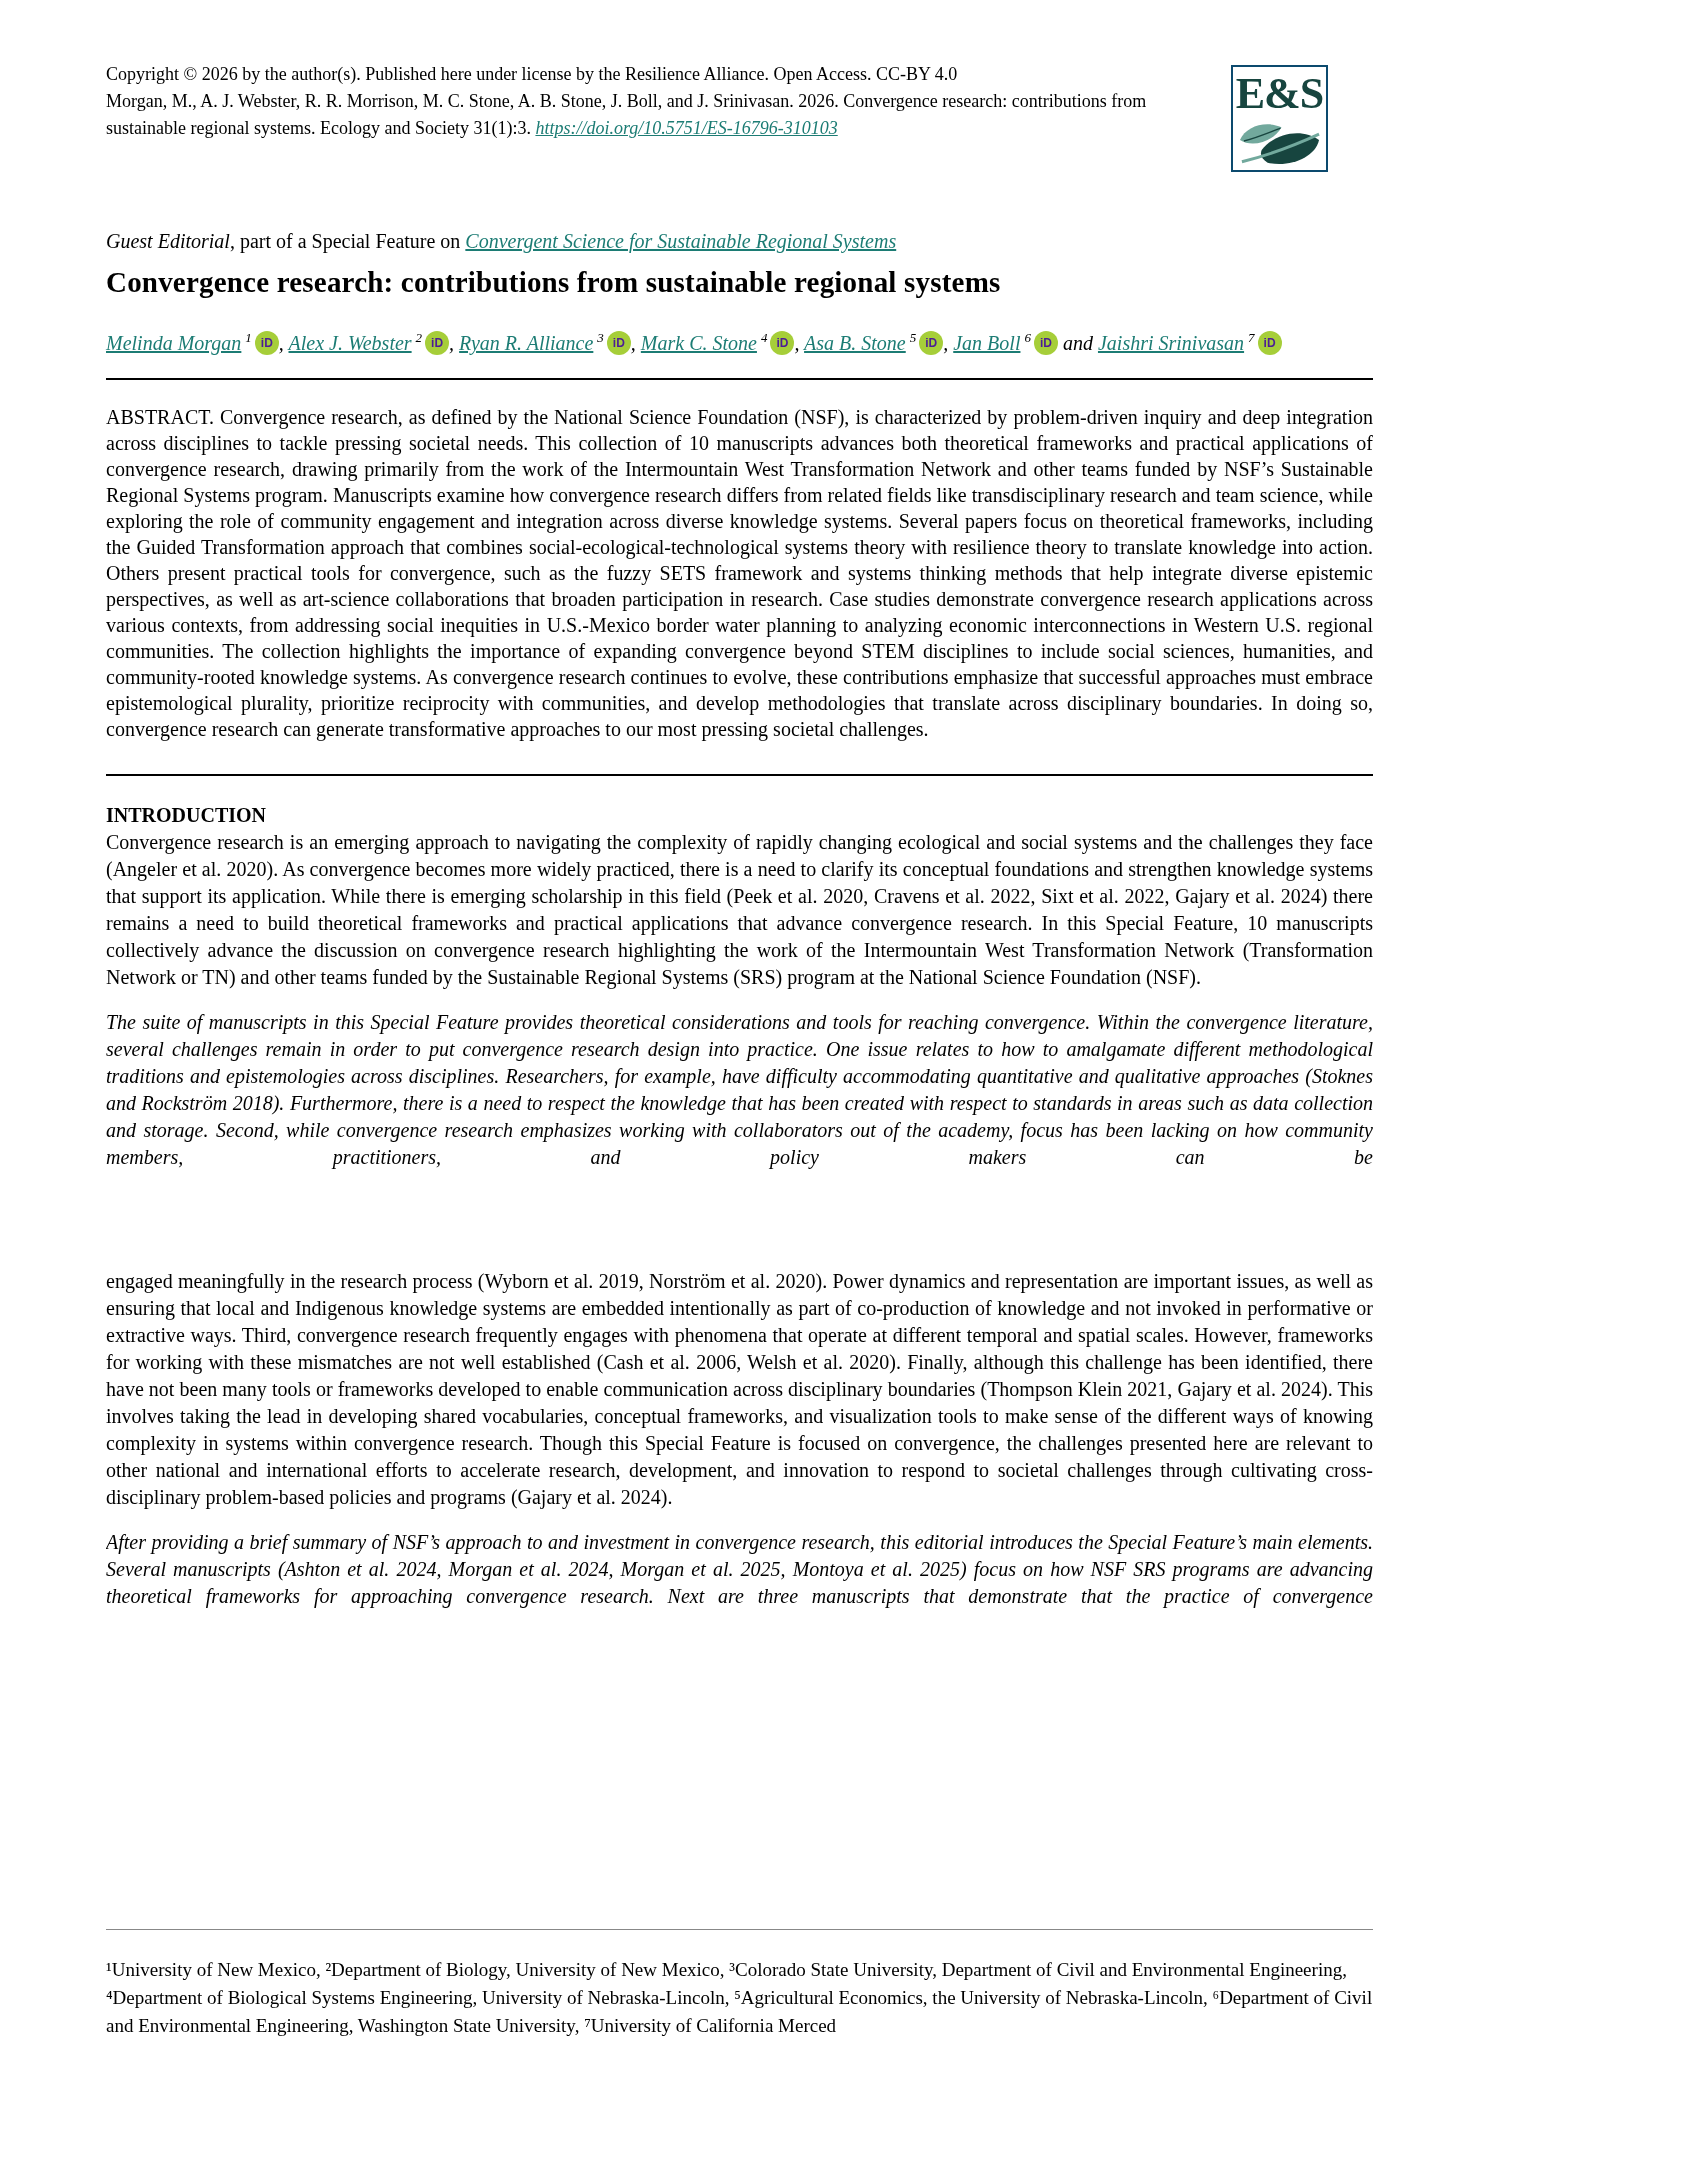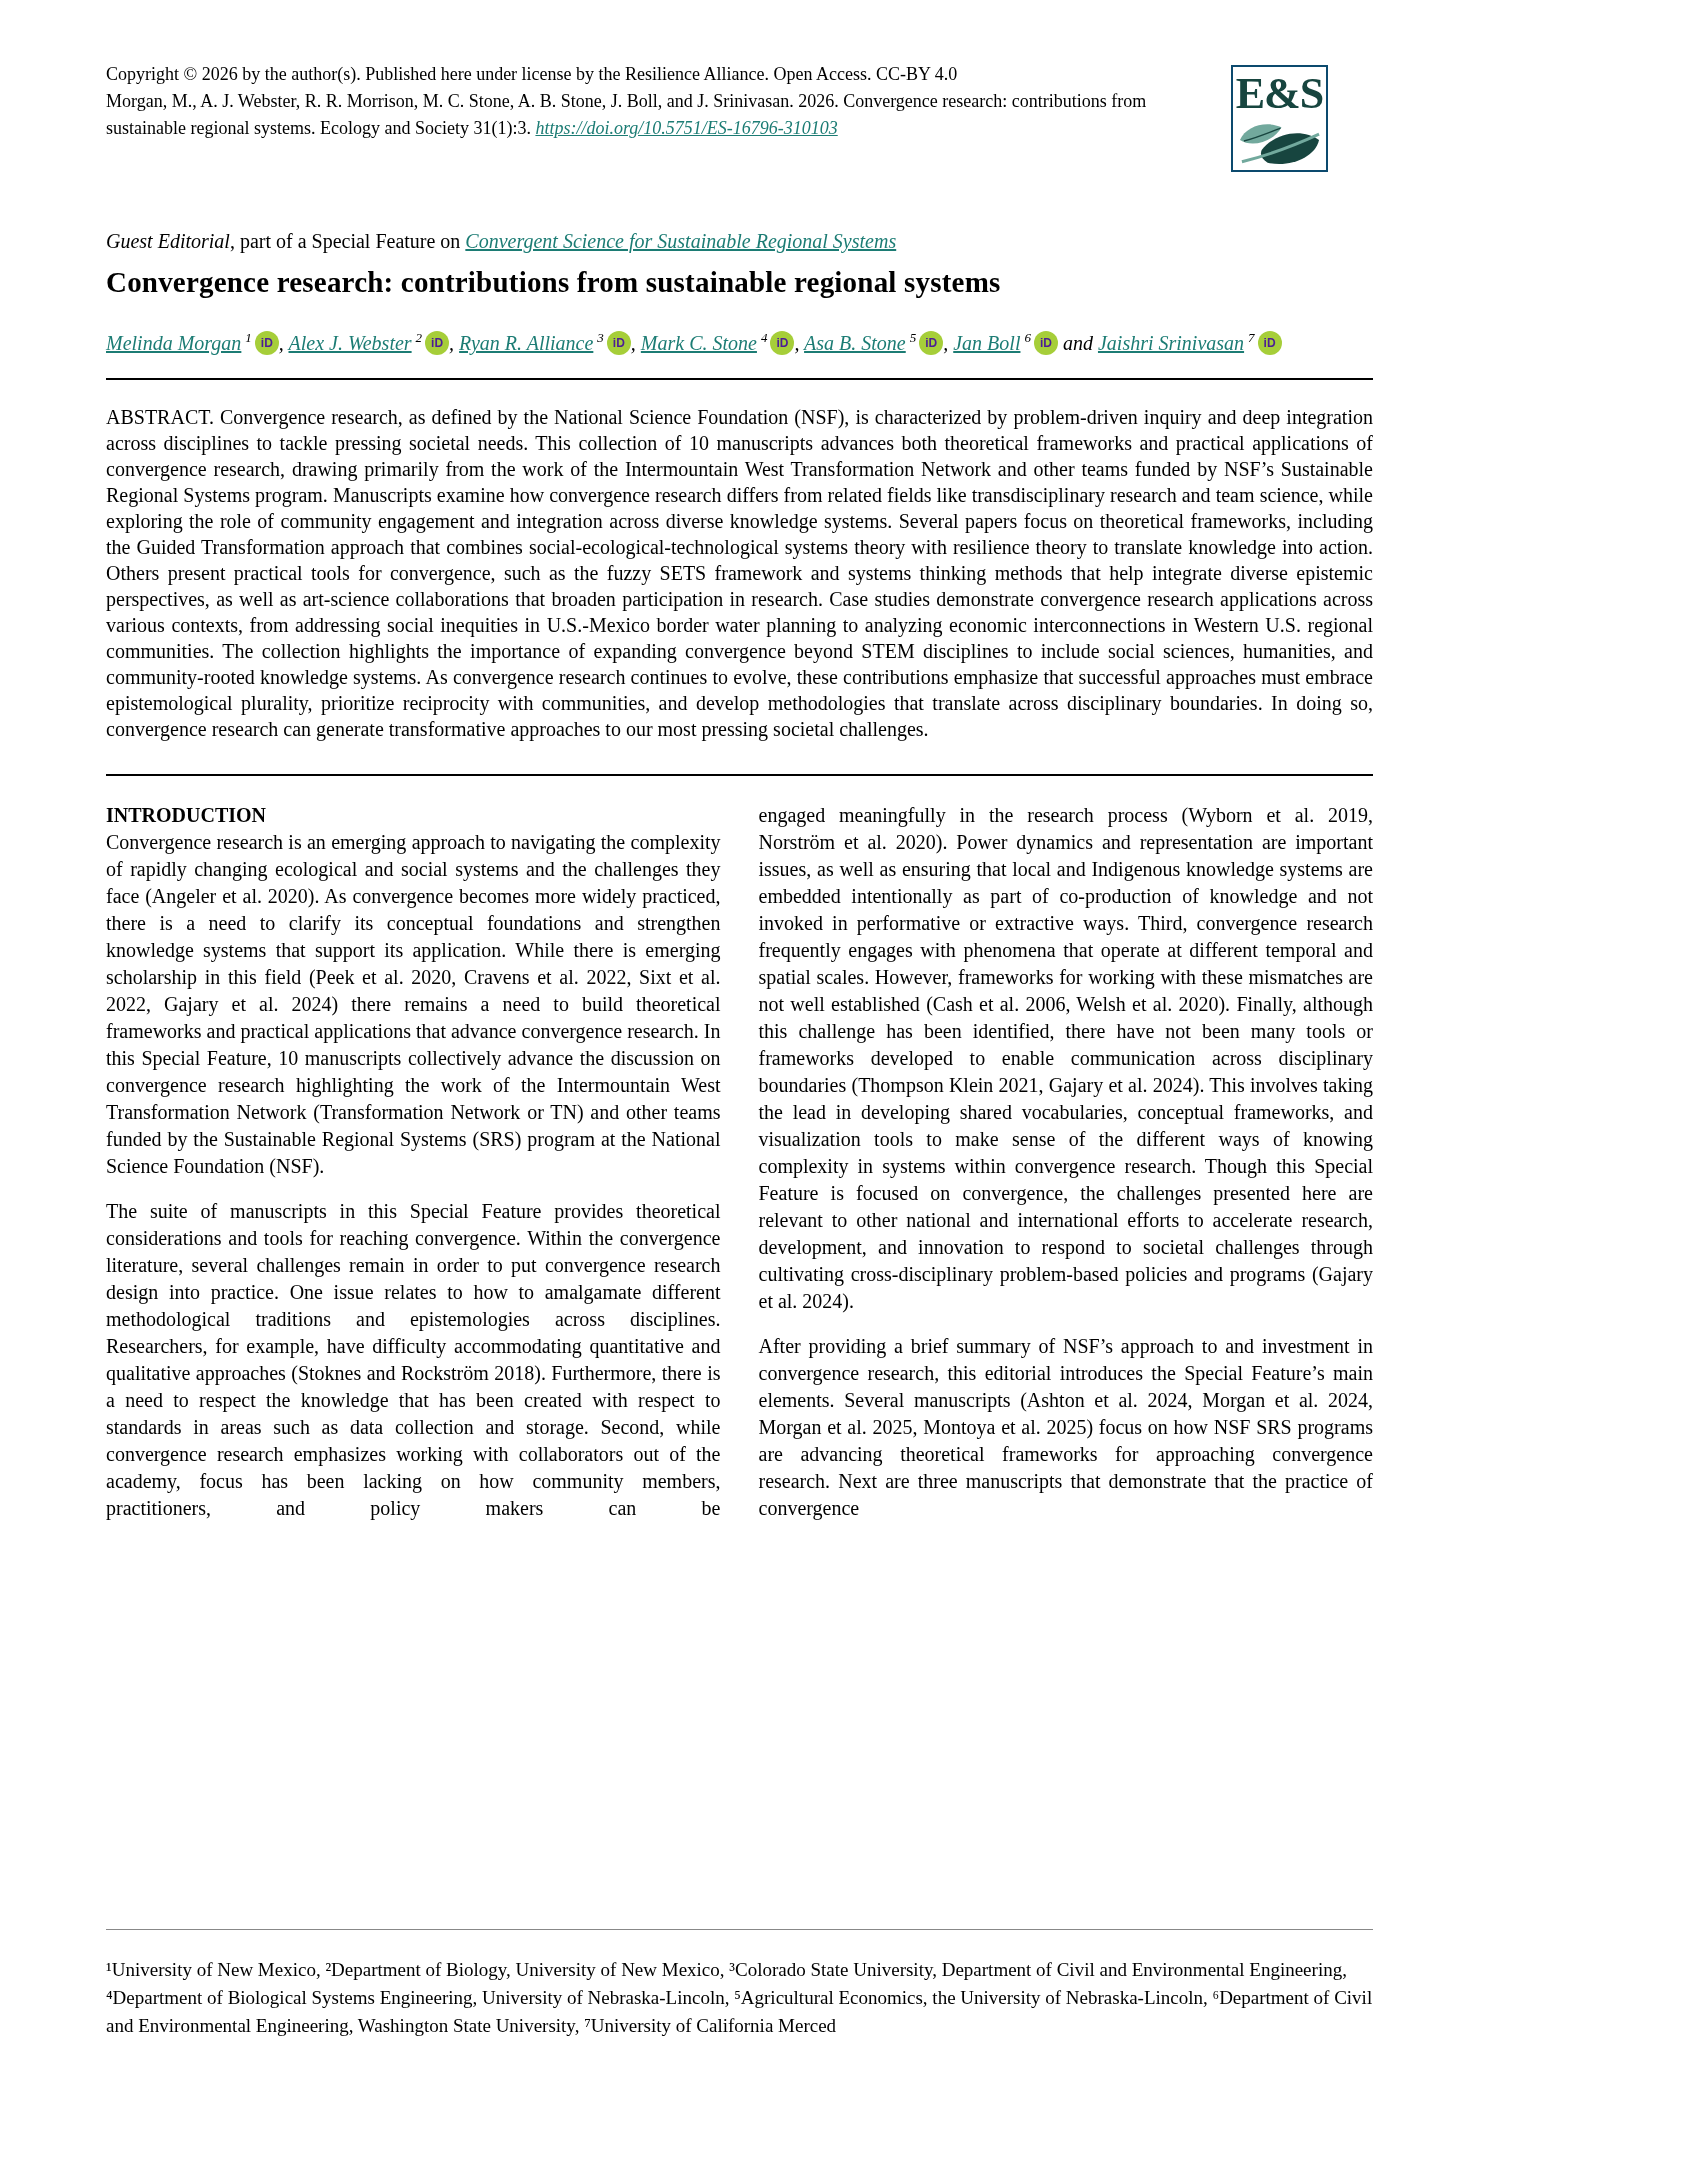--- a/index.html
+++ b/index.html
@@ -44,25 +44,25 @@
   .rule{border:none;border-top:2px solid var(--rule);margin:16px 0 0 0;}
 
   
   .abstract{margin-top:24px;font-size:20px;line-height:26px;text-align:justify;}
   .keywords{margin-top:21px;font-size:20px;line-height:26px;text-align:justify;}
   .keywords .kw-label{font-weight:bold;}
   .keywords .kw-text{font-style:italic;}
   .rule2{border:none;border-top:2px solid var(--rule);margin:32px 0 0 0;}
 
   
-  .columns{margin-top:26px;display:flex;gap:38px;height:893px;overflow:hidden;}
+  .columns{margin-top:26px;display:flex;gap:38px;height:893px;overflow:hidden;flex-direction:column;}
   .col{flex:1 1 0;font-size:20px;line-height:27px;text-align:justify;}
   .col h2{font-size:20px;margin:0;font-weight:bold;text-align:left;}
   .col p{margin:0 0 18px 0;}
-  .col p.cut{text-align-last:justify;margin-bottom:0;}
+  .col p.cut{text-align-last:justify;margin-bottom:0;font-style:italic;}
   .col p.cont{margin-top:0;}
 
   
   .footer{position:absolute;left:106px;right:106px;top:1929px;border-top:1px solid var(--footrule);padding-top:26px;}
   .footnote{font-size:19px;line-height:28px;margin:0;}
 </style>
 </head>
 <body>
 
 <div class="page">

